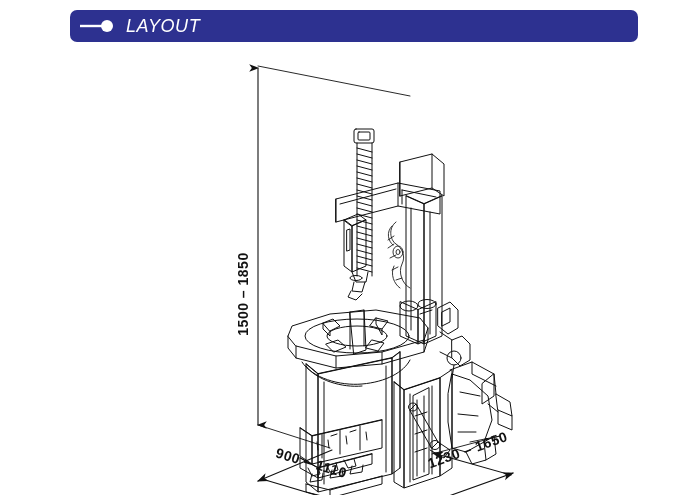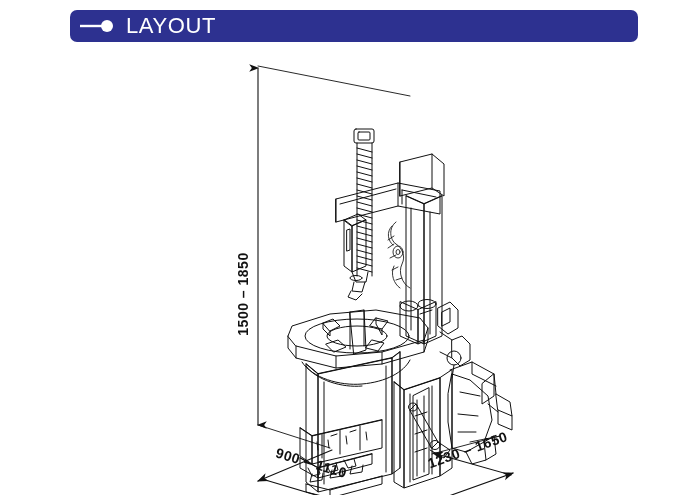--- a/index.html
+++ b/index.html
@@ -31,26 +31,27 @@
   }
   #header-marker {
     display: block;
     width: 40px;
     height: 16px;
     flex: 0 0 auto;
     margin-right: 6px;
   }
   #header-title {
     color: #ffffff;
-    font-size: 22px;
+    font-size: 18px;
     font-family: "Liberation Sans", sans-serif;
     font-weight: 400;
     letter-spacing: 0.6px;
     line-height: 1;
     white-space: nowrap;
+    font-style: italic;
   }
 
   
   #layout-drawing {
     position: absolute;
     left: 0;
     top: 44px;
     width: 700px;
     height: 451px;
   }

